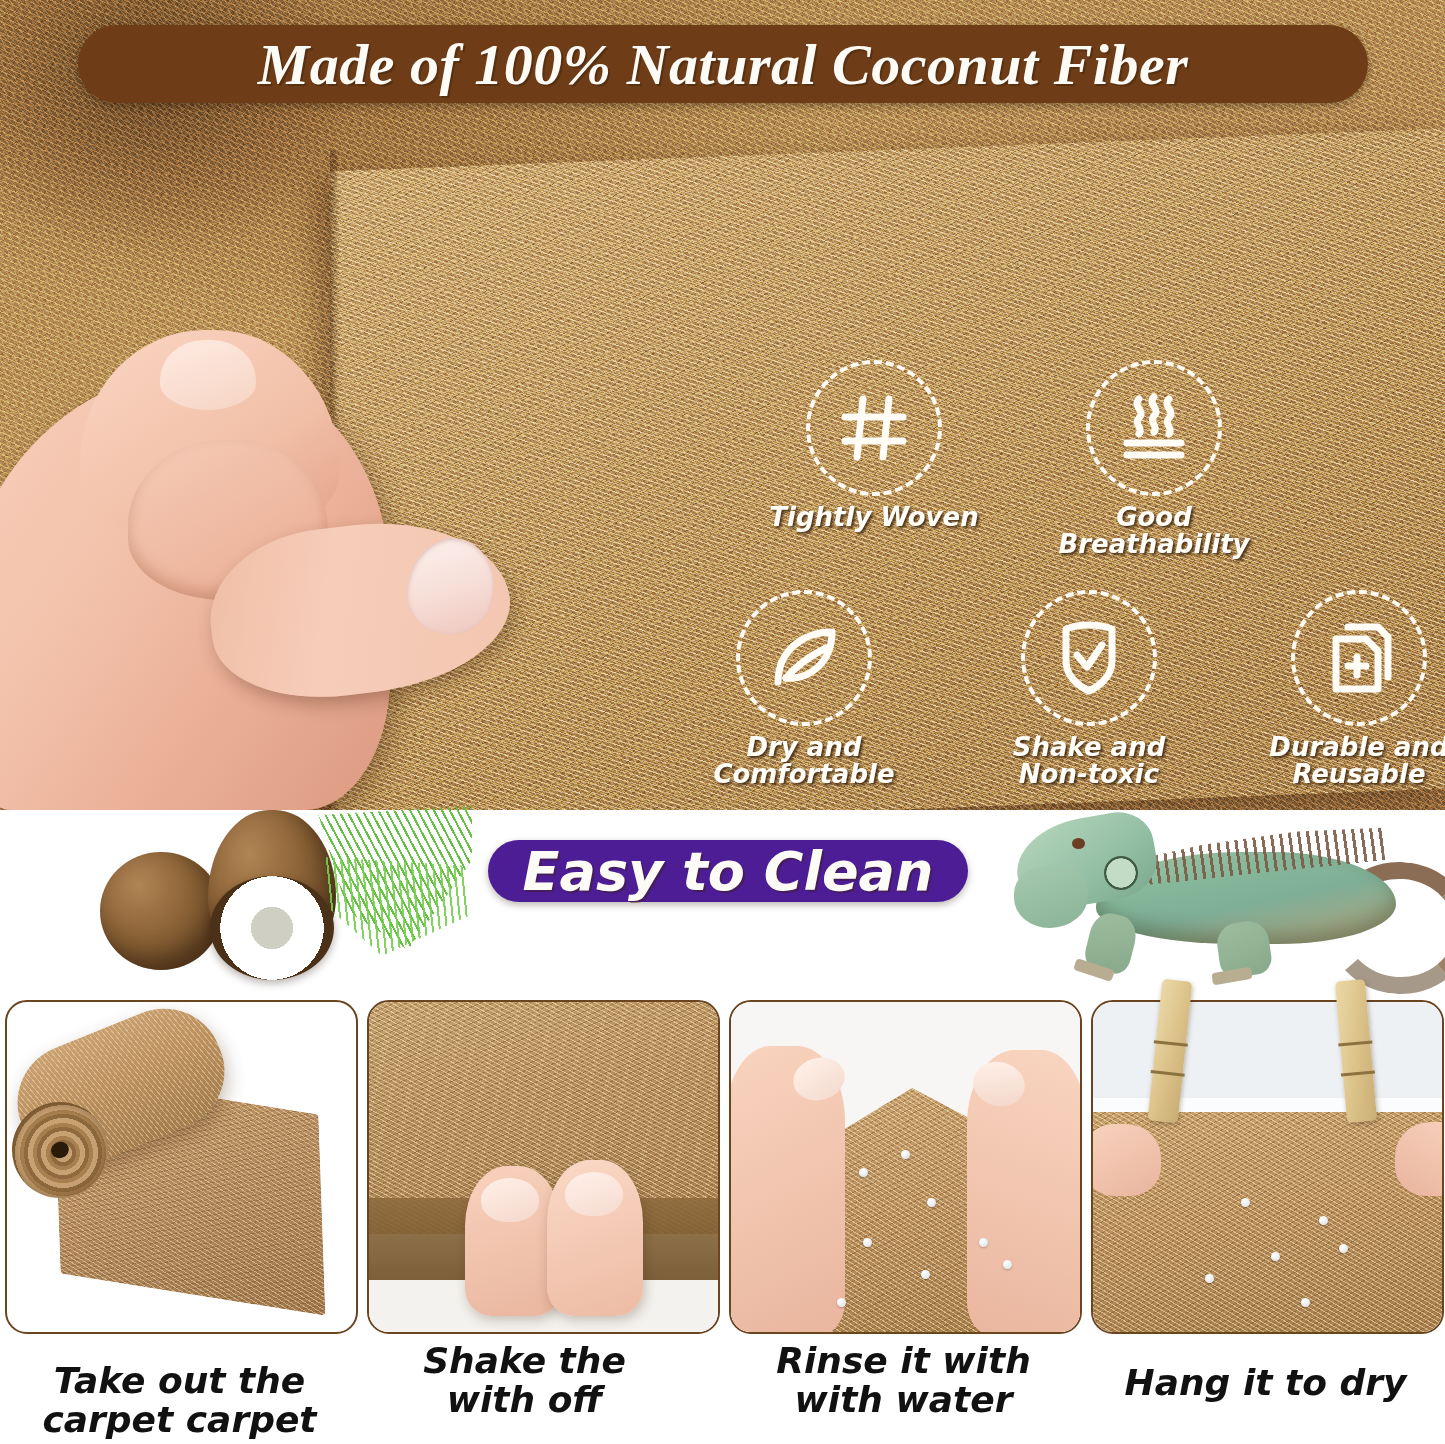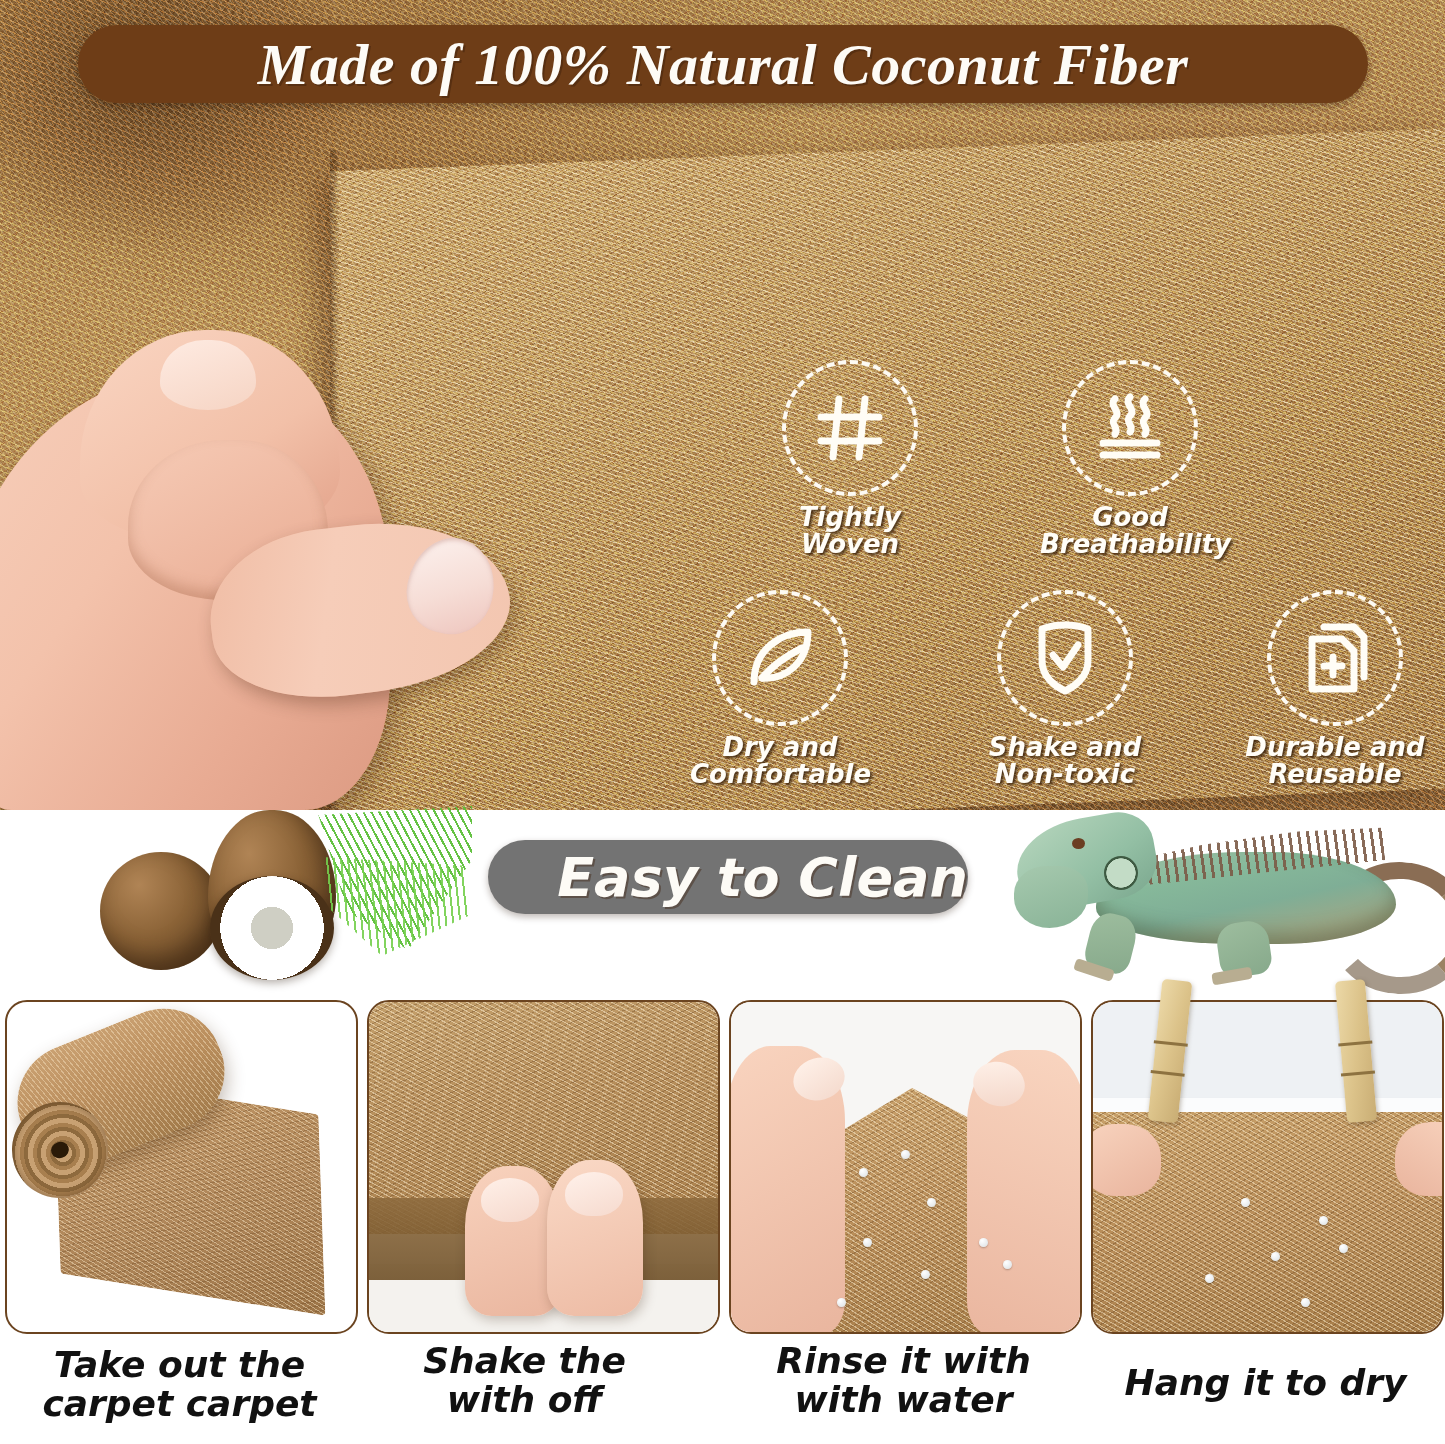--- a/index.html
+++ b/index.html
@@ -63,35 +63,35 @@
 
   
   .banner-top{position:absolute;left:78px;top:25px;width:1290px;height:78px;background:#6E3D17;
      border-radius:40px;display:flex;align-items:center;justify-content:center;box-shadow:0 3px 8px rgba(40,20,5,.35);}
   .banner-top span{color:#fdfbf6;font-size:58px;font-weight:bold;font-style:italic;letter-spacing:.5px;
      font-family:Liberation Serif, serif;
      text-shadow:2px 2px 0 rgba(60,30,10,.45);white-space:nowrap;}
 
   
   .features{position:absolute;left:700px;top:360px;width:745px;height:450px;}
-  .feat{position:absolute;text-align:center;width:180px;}
+  .feat{position:absolute;text-align:center;width:228px;}
   .circ{width:128px;height:128px;border:4px dashed #fdfaf3;border-radius:50%;margin:0 auto;
         display:flex;align-items:center;justify-content:center;}
   .feat-label{color:#fffdf7;font-size:26px;font-weight:bold;font-style:italic;line-height:1.05;margin-top:8px;
         font-family:"DejaVu Sans","Liberation Sans",sans-serif;text-shadow:2px 2px 3px rgba(50,28,8,.85);}
   .f1{left:60px;top:0;}
   .f2{left:340px;top:0;}
   .f3{left:-10px;top:230px;}
   .f4{left:275px;top:230px;}
   .f5{left:545px;top:230px;}
 
   
   .clean-zone{position:absolute;left:0;top:810px;width:1445px;height:188px;background:#ffffff;}
-  .banner-clean{position:absolute;left:488px;top:30px;width:480px;height:74px;background:#737373;border-radius:38px;
-     display:flex;align-items:center;justify-content:flex-end;box-shadow:0 3px 7px rgba(40,20,5,.3);}
+  .banner-clean{position:absolute;left:488px;top:30px;width:480px;height:62px;background:#4c1d95;border-radius:38px;
+     display:flex;align-items:center;justify-content:center;box-shadow:0 3px 7px rgba(40,20,5,.3);}
   .banner-clean span{color:#fdfbf6;font-size:54px;font-weight:bold;font-style:italic;
      font-family:"DejaVu Sans","Liberation Sans",sans-serif;text-shadow:2px 2px 0 rgba(60,30,10,.4);white-space:nowrap;}
 
   
   .coconuts{position:absolute;left:80px;top:0px;width:330px;height:170px;}
   .coco{position:absolute;border-radius:50%;
         background:radial-gradient(ellipse at 32% 28%, #b08455 0%, #8a6236 45%, #5e4021 100%);
         box-shadow:inset -10px -12px 22px rgba(40,22,8,.5);}
   .coco-a{left:20px;top:42px;width:122px;height:118px;}
   .coco-b{left:128px;top:0px;width:128px;height:155px;border-radius:48% 48% 44% 44%/56% 56% 44% 44%;}
@@ -132,21 +132,21 @@
   .ig-claw{position:absolute;width:40px;height:12px;background:#b8ad91;border-radius:4px;}
 
   
   .panels{position:absolute;left:0;top:998px;width:1445px;height:446px;}
   .panel{position:absolute;top:2px;width:349px;height:330px;border:2px solid #6B4420;border-radius:22px;
          background:#ffffff;overflow:hidden;}
   .p1{left:5px;} .p2{left:367px;} .p3{left:729px;} .p4{left:1091px;}
 
   .caption{position:absolute;width:349px;text-align:center;color:#111;font-size:36px;font-weight:bold;font-style:italic;
          line-height:1.08;font-family:"DejaVu Sans","Liberation Sans",sans-serif;}
-  .c1{left:5px;top:348px;} .c2{left:350px;top:344px;} .c3{left:729px;top:344px;} .c4{left:1091px;top:366px;}
+  .c1{left:5px;top:364px;} .c2{left:350px;top:344px;} .c3{left:729px;top:344px;} .c4{left:1091px;top:366px;}
 
   
   .roll-out{position:absolute;left:50px;top:92px;width:265px;height:200px;transform:skewY(11deg) rotate(-2deg);
       background:
         repeating-linear-gradient(25deg, rgba(255,238,206,.45) 0 1px, rgba(255,238,206,0) 1px 4px),
         repeating-linear-gradient(-20deg, rgba(100,64,28,.3) 0 1px, rgba(100,64,28,0) 1px 5px),
         linear-gradient(155deg,#c49a68,#b0875a 55%,#9d7548);border-radius:4px;}
   .roll-tube{position:absolute;left:8px;top:24px;width:212px;height:122px;border-radius:60px/58px;transform:rotate(-22deg);
       background:
         repeating-linear-gradient(72deg, rgba(255,238,206,.4) 0 1px, rgba(255,238,206,0) 1px 4px),

